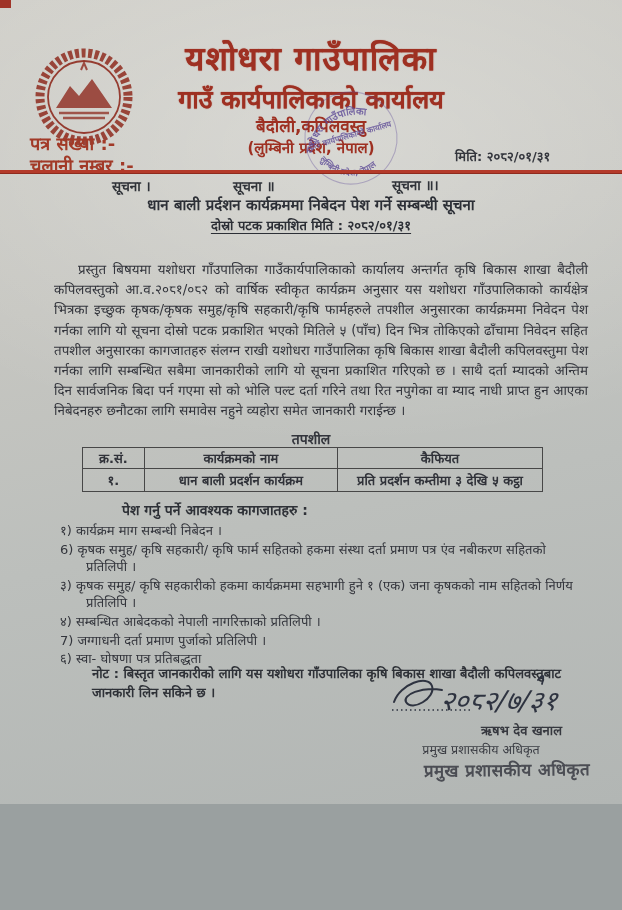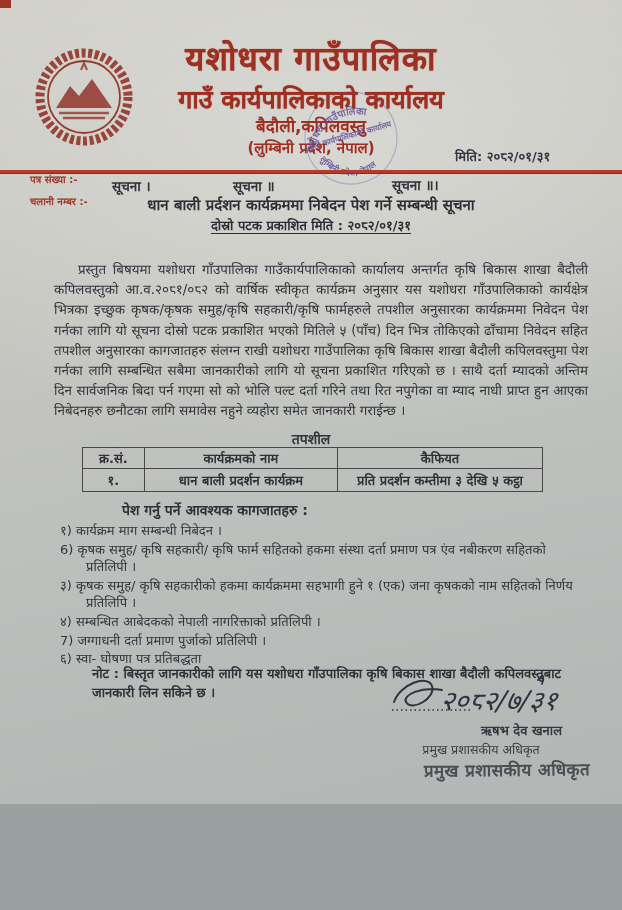--- a/index.html
+++ b/index.html
@@ -17,21 +17,21 @@
   }
   .abs{position:absolute;}
   
   .corner-mark{left:0;top:0;width:11px;height:8px;background:#a03428;}
   .hdr-red{color:#9e3022;text-align:center;width:100%;font-weight:bold;}
   .h1{top:35px;left:30px;width:562px;font-size:33px;letter-spacing:1px;
       text-shadow:0 0 1px #9e3022;}
   .h2{top:81px;left:30px;width:562px;font-size:25px;text-shadow:0 0 1px #9e3022;}
   .h3{top:114px;left:30px;width:562px;font-size:17px;}
   .h4{top:137px;left:30px;width:562px;font-size:15px;}
-  .ref{color:#a23a28;font-size:10px;font-weight:bold;margin-top:41px;}
+  .ref{color:#a23a28;font-size:18px;font-weight:bold;}
   .letter-no{left:30px;top:131px;}
   .chalani-no{left:30px;top:153px;}
   .miti{left:455px;top:147px;width:150px;font-size:13px;font-weight:bold;color:#35373e;}
   .red-rule{left:0;top:170px;width:622px;height:3px;background:#b43a2a;border-bottom:1px solid #8f2b1e;}
   
   .lbl{font-size:13.5px;font-weight:bold;color:#2f3238;}
   .suchana1{left:112px;top:177px;}
   .suchana2{left:233px;top:177px;}
   .suchana3{left:392px;top:176px;}
   .notice-title{left:30px;top:194px;width:562px;text-align:center;font-size:15px;font-weight:bold;color:#2c2f36;}

